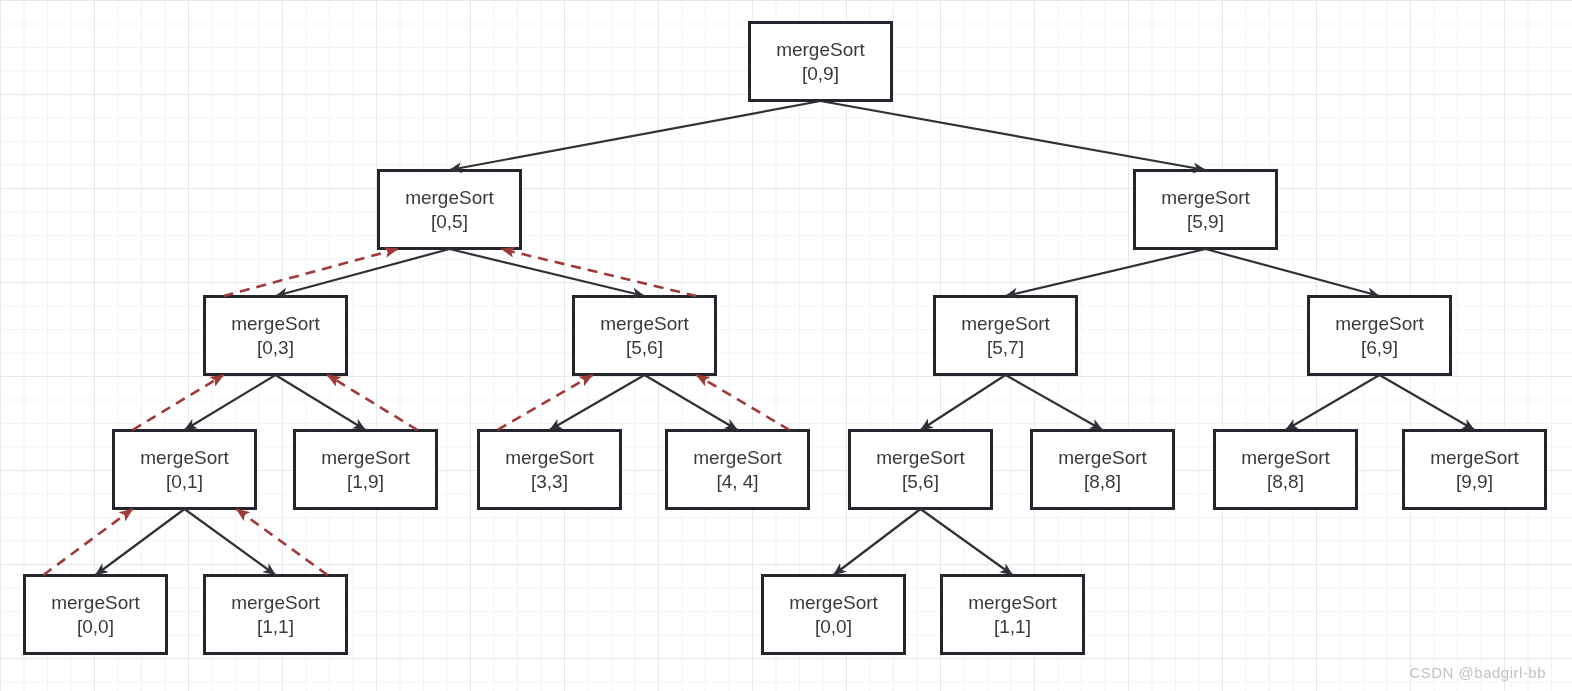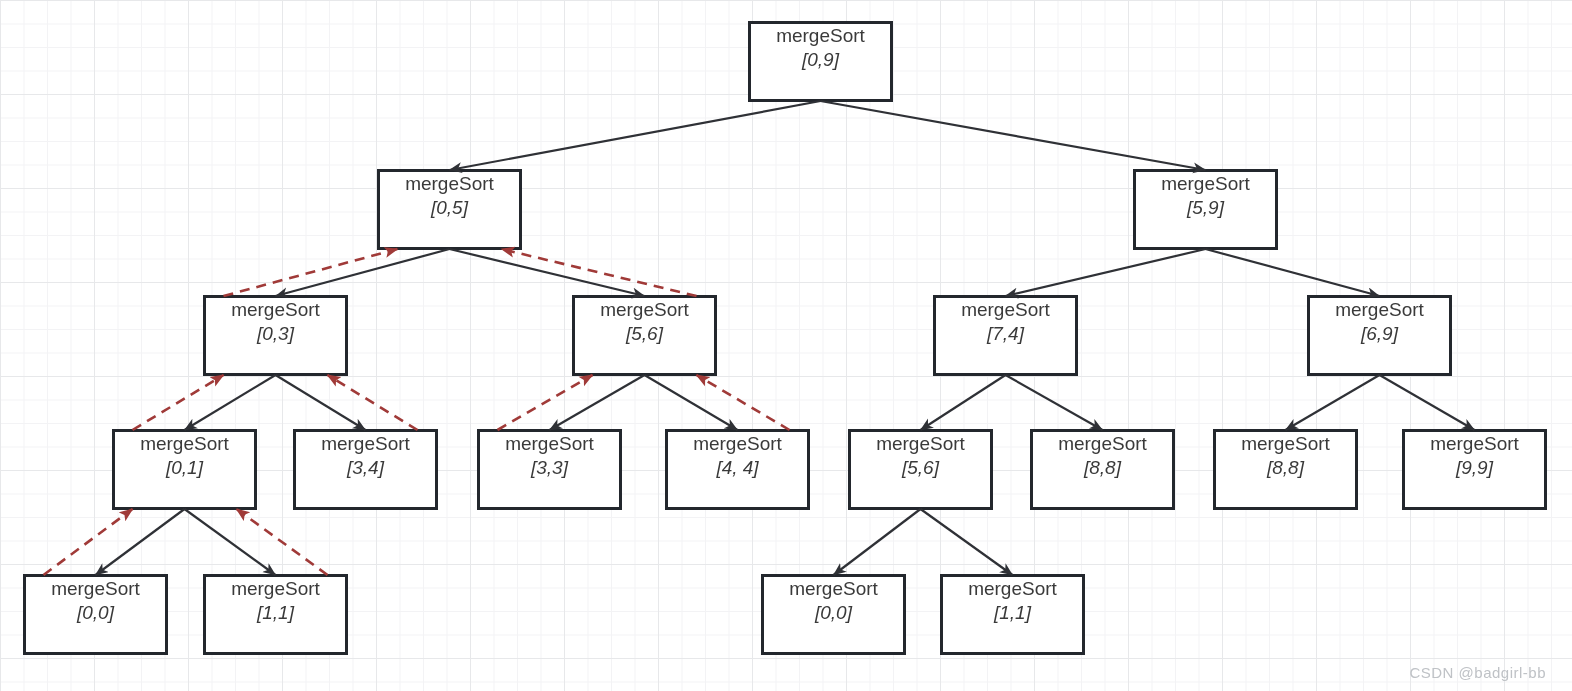--- a/index.html
+++ b/index.html
@@ -22,35 +22,35 @@
   }
   .node {
     position: absolute;
     width: 139px;
     height: 75px;
     background: #ffffff;
     border: 3px solid #23272d;
     display: flex;
     flex-direction: column;
     align-items: center;
+    justify-content: center;
     z-index: 2;
     box-sizing: content-box;
   }
   .node .nm {
     font-size: 19px;
     line-height: 24px;
     color: #3a3a3a;
     white-space: nowrap;
   }
   .node .rg {
     font-size: 19px;
     line-height: 23px;
     color: #3a3a3a;
     white-space: nowrap;
-    font-style: italic;
   }
   
   .p-n09  { left: 748px;  top: 21px;  }
   .p-n04  { left: 377px;  top: 169px; }
   .p-n59  { left: 1133px; top: 169px; }
   .p-n02  { left: 203px;  top: 295px; }
   .p-n34  { left: 572px;  top: 295px; }
   .p-n57  { left: 933px;  top: 295px; }
   .p-n89  { left: 1307px; top: 295px; }
   .p-n01  { left: 112px;  top: 429px; }
@@ -150,33 +150,33 @@
   <div class="node p-n02">
     <span class="nm">mergeSort</span>
     <span class="rg">[0,3]</span>
   </div>
   <div class="node p-n34">
     <span class="nm">mergeSort</span>
     <span class="rg">[5,6]</span>
   </div>
   <div class="node p-n57">
     <span class="nm">mergeSort</span>
-    <span class="rg">[7,4]</span>
+    <span class="rg">[5,7]</span>
   </div>
   <div class="node p-n89">
     <span class="nm">mergeSort</span>
     <span class="rg">[6,9]</span>
   </div>
   <div class="node p-n01">
     <span class="nm">mergeSort</span>
     <span class="rg">[0,1]</span>
   </div>
   <div class="node p-n22">
     <span class="nm">mergeSort</span>
-    <span class="rg">[3,4]</span>
+    <span class="rg">[1,9]</span>
   </div>
   <div class="node p-n33">
     <span class="nm">mergeSort</span>
     <span class="rg">[3,3]</span>
   </div>
   <div class="node p-n44">
     <span class="nm">mergeSort</span>
     <span class="rg">[4, 4]</span>
   </div>
   <div class="node p-n56">

